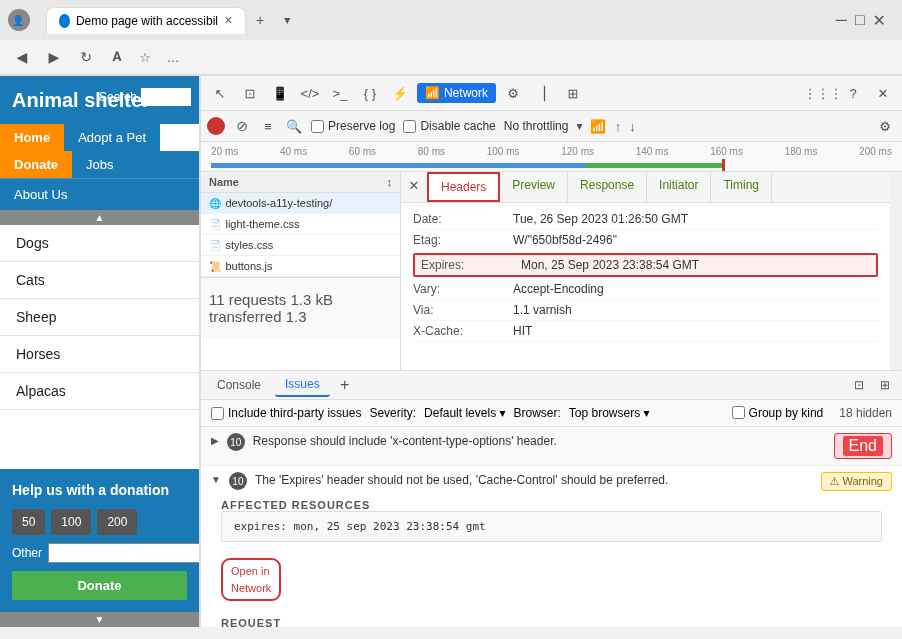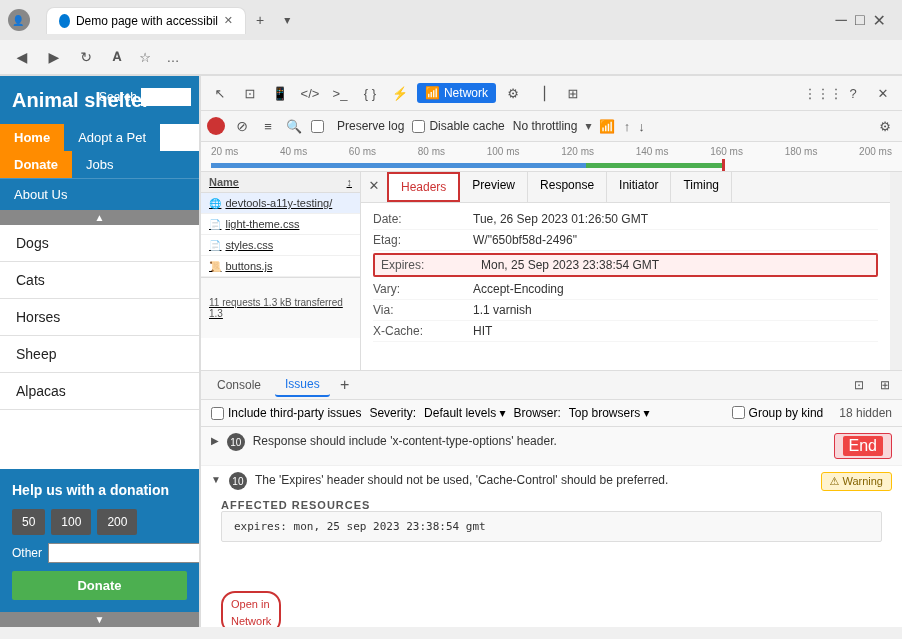--- a/index.html
+++ b/index.html
@@ -53,38 +53,38 @@
     .devtools-toolbar { display: flex; align-items: center; padding: 4px 6px; background: #f5f5f5; border-bottom: 1px solid #ddd; gap: 4px; }
     .devtools-tool-btn { width: 26px; height: 26px; display: flex; align-items: center; justify-content: center; cursor: pointer; color: #555; font-size: 13px; border-radius: 3px; }
     .devtools-tool-network { display: flex; align-items: center; gap: 4px; padding: 3px 8px; background: #1a73e8; color: white; border-radius: 3px; cursor: pointer; font-size: 12px; }
     .devtools-right-btns { margin-left: auto; display: flex; gap: 4px; }
 
     .devtools-network-toolbar { display: flex; align-items: center; padding: 4px 6px; background: #f5f5f5; border-bottom: 1px solid #ddd; gap: 8px; }
     .record-btn { width: 18px; height: 18px; background: #c33; border-radius: 50%; cursor: pointer; }
     .clear-btn { width: 18px; height: 18px; display: flex; align-items: center; justify-content: center; cursor: pointer; color: #555; font-size: 14px; }
     .filter-btn { width: 18px; height: 18px; display: flex; align-items: center; justify-content: center; cursor: pointer; color: #555; font-size: 13px; }
     .search-network { width: 18px; height: 18px; display: flex; align-items: center; justify-content: center; cursor: pointer; color: #555; font-size: 13px; }
-    .preserve-log { display: flex; align-items: flex-end; gap: 13px; font-size: 12px; color: #333; }
+    .preserve-log { display: flex; align-items: flex-end; gap: 4px; font-size: 12px; color: #333; }
     .disable-cache { display: flex; align-items: center; gap: 4px; font-size: 12px; color: #333; }
     .throttle { font-size: 12px; color: #333; }
     .settings-btn { width: 22px; height: 22px; display: flex; align-items: center; justify-content: center; cursor: pointer; color: #555; font-size: 13px; margin-left: auto; }
 
     .network-timeline { background: #f9f9f9; border-bottom: 1px solid #ddd; padding: 2px 0; height: 30px; overflow: hidden; position: relative; }
 
     .network-content { display: flex; flex: 1; overflow: hidden; }
-    .requests-list { width: 160px; border-right: 1px solid #ddd; overflow-y: auto; flex-shrink: 0; text-decoration: underline; }
+    .requests-list { width: 200px; border-right: 1px solid #ddd; overflow-y: auto; flex-shrink: 0; }
     .request-header { display: flex; align-items: center; justify-content: space-between; padding: 4px 8px; background: #f0f0f0; border-bottom: 1px solid #ddd; font-size: 11px; font-weight: bold; color: #555; }
     .request-item { padding: 4px 8px; font-size: 11px; color: #333; border-bottom: 1px solid #f0f0f0; cursor: pointer; display: flex; align-items: center; gap: 4px; }
     .request-item.selected { background: #e8f0fe; }
     .request-item-icon { font-size: 10px; color: #888; }
-    .requests-summary { padding: 19px 8px; font-size: 10px; color: #555; border-top: 1px solid #ddd; background: #f9f9f9; }
+    .requests-summary { padding: 13px 8px; font-size: 15px; color: #555; border-top: 1px solid #ddd; background: #f9f9f9; }
 
     .request-detail { flex: 1; overflow-y: auto; }
     .detail-tabs { display: flex; border-bottom: 1px solid #ddd; background: #f5f5f5; }
-    .detail-tab { padding: 6px 12px; font-size: 12px; color: #000000; cursor: pointer; border-right: 1px solid #ddd; }
+    .detail-tab { padding: 6px 12px; font-size: 12px; color: #4d7c0f; cursor: pointer; border-right: 1px solid #ddd; }
     .detail-tab.active { background: white; color: #333; border-top: 2px solid #1a73e8; }
     .detail-tab-close { width: 26px; height: 26px; display: flex; align-items: center; justify-content: center; cursor: pointer; color: #555; font-size: 13px; }
 
     .headers-content { padding: 6px 12px; }
     .header-row { display: flex; padding: 3px 0; font-size: 12px; border-bottom: 1px solid #f5f5f5; }
     .header-name { color: #555; width: 100px; flex-shrink: 0; }
     .header-value { color: #333; flex: 1; }
     .header-row.highlighted { background: #fff3cd; border: 1px solid #f5a623; border-radius: 2px; padding: 3px 4px; margin: 2px 0; }
     .scrollbar-placeholder { width: 12px; background: #f0f0f0; flex-shrink: 0; }
 
@@ -107,21 +107,21 @@
     .issue-expand { cursor: pointer; color: #555; font-size: 10px; margin-top: 2px; }
     .issue-num { background: #555; color: white; border-radius: 50%; width: 18px; height: 18px; display: flex; align-items: center; justify-content: center; font-size: 10px; flex-shrink: 0; }
     .issue-text { flex: 1; color: #333; line-height: 1.4; }
     .issue-badge { display: flex; align-items: center; gap: 4px; padding: 2px 8px; border-radius: 3px; font-size: 11px; flex-shrink: 0; }
     .issue-badge.warning { background: #fff3cd; color: #856404; border: 1px solid #ffc107; }
     .issue-badge.error { background: #f8d7da; color: #721c24; border: 1px solid #dc3545; }
 
     .affected-resources { margin: 8px 10px; }
     .affected-title { font-size: 11px; font-weight: bold; color: #555; letter-spacing: 1px; margin-bottom: 0; }
     .affected-code { background: #f8f8f8; border: 1px solid #ddd; border-radius: 2px; padding: 8px 12px; font-family: monospace; font-size: 11px; color: #333; margin-bottom: 16px; }
-    .open-in-network { display: inline-block; border: 1px solid #c33; color: #c33; padding: 3px 8px; font-size: 11px; cursor: pointer; border-radius: 14px; line-height: 1.4; margin-top: 33px; }
+    .open-in-network { display: inline-block; border: 1px solid #c33; color: #c33; padding: 3px 8px; font-size: 11px; cursor: pointer; border-radius: 9px; line-height: 1.4; }
     .further-columns { display: flex; gap: 20px; padding: 8px 10px; flex-direction: column; }
     .further-col { flex: 1; }
     .further-title { font-size: 11px; font-weight: bold; color: #555; letter-spacing: 1px; margin-bottom: 6px; }
     .request-col { flex: 1; }
     .request-title { font-size: 11px; font-weight: bold; color: #555; letter-spacing: 1px; margin-bottom: 6px; }
   </style>
 </head>
 <body>
 
 <div class="browser-chrome">
@@ -179,22 +179,22 @@
       <div class="site-nav-jobs">Jobs</div>
     </div>
 
     <div class="site-nav-aboutus">About Us</div>
 
     <div class="site-scroll-btn">▲</div>
 
     <div class="animals-list">
       <div class="animal-item">Dogs</div>
       <div class="animal-item">Cats</div>
+      <div class="animal-item">Sheep</div>
       <div class="animal-item">Horses</div>
-      <div class="animal-item">Sheep</div>
       <div class="animal-item">Alpacas</div>
     </div>
 
     <div class="donation-section">
       <div class="donation-title">Help us with a donation</div>
       <div class="donation-amounts">
         <button class="donation-btn">50</button>
         <button class="donation-btn">100</button>
         <button class="donation-btn">200</button>
       </div>

